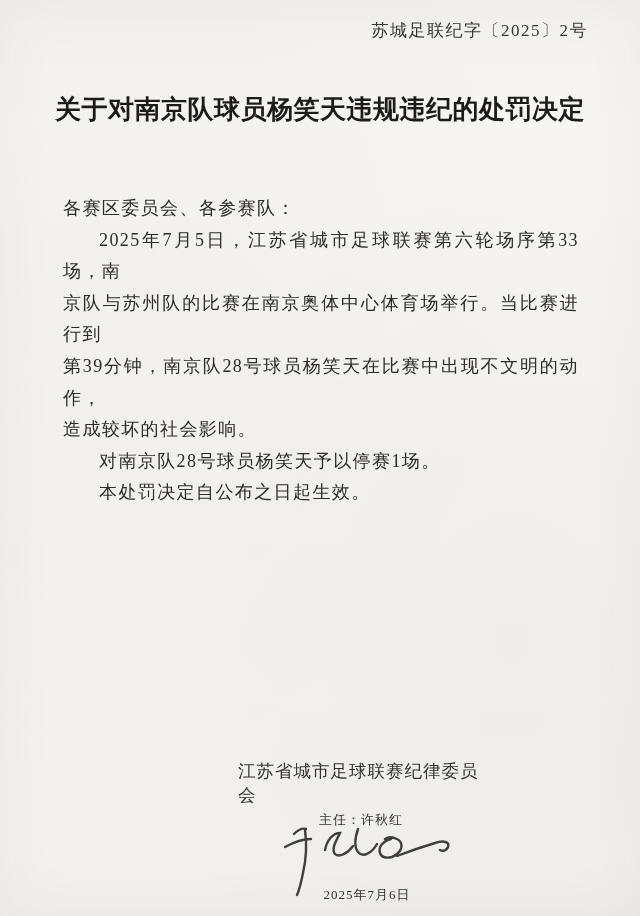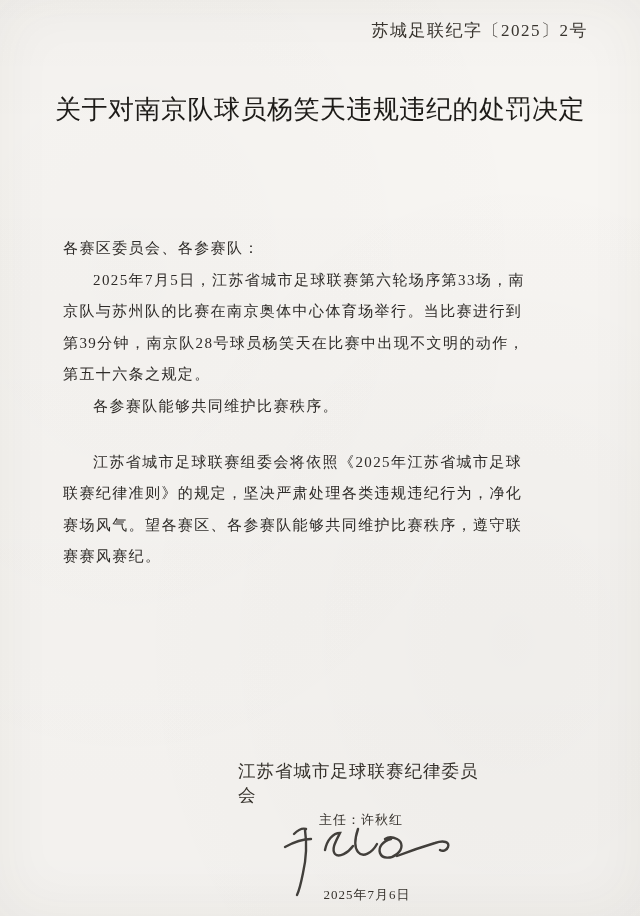--- a/index.html
+++ b/index.html
@@ -32,35 +32,34 @@
     color: #39352f;
   }
   .title {
     position: absolute;
     top: 92px;
     left: 0;
     width: 100%;
     margin: 0;
     text-align: center;
     font-size: 26px;
-    font-weight: 400;
+    font-weight: 700;
     letter-spacing: 0.5px;
     line-height: 36px;
     color: #1d1b18;
   }
   .body {
     position: absolute;
     top: 193px;
     left: 63px;
     width: 516px;
-    font-size: 15px;
+    font-size: 18px;
     line-height: 31.6px;
     letter-spacing: 1.4px;
     text-align: justify;
-    margin-top: 40px;
   }
   .body p {
     margin: 0;
     white-space: pre-line;
   }
   .body p.para {
     text-indent: 2em;
   }
   .body p.closing {
     margin-top: 24px;
@@ -110,26 +109,23 @@
 
   <div class="doc-number">苏城足联纪字〔2025〕2号</div>
 
   <h1 class="title">关于对南京队球员杨笑天违规违纪的处罚决定</h1>
 
   <div class="body">
     <p class="salutation">各赛区委员会、各参赛队：</p>
     <p class="para">2025年7月5日，江苏省城市足球联赛第六轮场序第33场，南
 京队与苏州队的比赛在南京奥体中心体育场举行。当比赛进行到
 第39分钟，南京队28号球员杨笑天在比赛中出现不文明的动作，
-第五十六条之规定。</p>
-    <p class="para">各参赛队能够共同维护比赛秩序。</p>
-    <p class="para closing">江苏省城市足球联赛组委会将依照《2025年江苏省城市足球
-联赛纪律准则》的规定，坚决严肃处理各类违规违纪行为，净化
-赛场风气。望各赛区、各参赛队能够共同维护比赛秩序，遵守联
-赛赛风赛纪。</p>
+造成较坏的社会影响。</p>
+    <p class="para">对南京队28号球员杨笑天予以停赛1场。</p>
+    <p class="para">本处罚决定自公布之日起生效。</p>
   </div>
 
   <div class="sign-org">江苏省城市足球联赛纪律委员会</div>
 
   <div class="sign-duty">主任：许秋红</div>
 
   <svg class="sign-script" viewBox="0 0 180 82" fill="none" xmlns="http://www.w3.org/2000/svg">
     <g stroke="#2a2723" stroke-width="2.4" stroke-linecap="round" fill="none" opacity="0.88">
       <path d="M16,18 C20,14 25,12 28,13"></path>
       <path d="M7,31 C16,26 26,23 33,23"></path>

